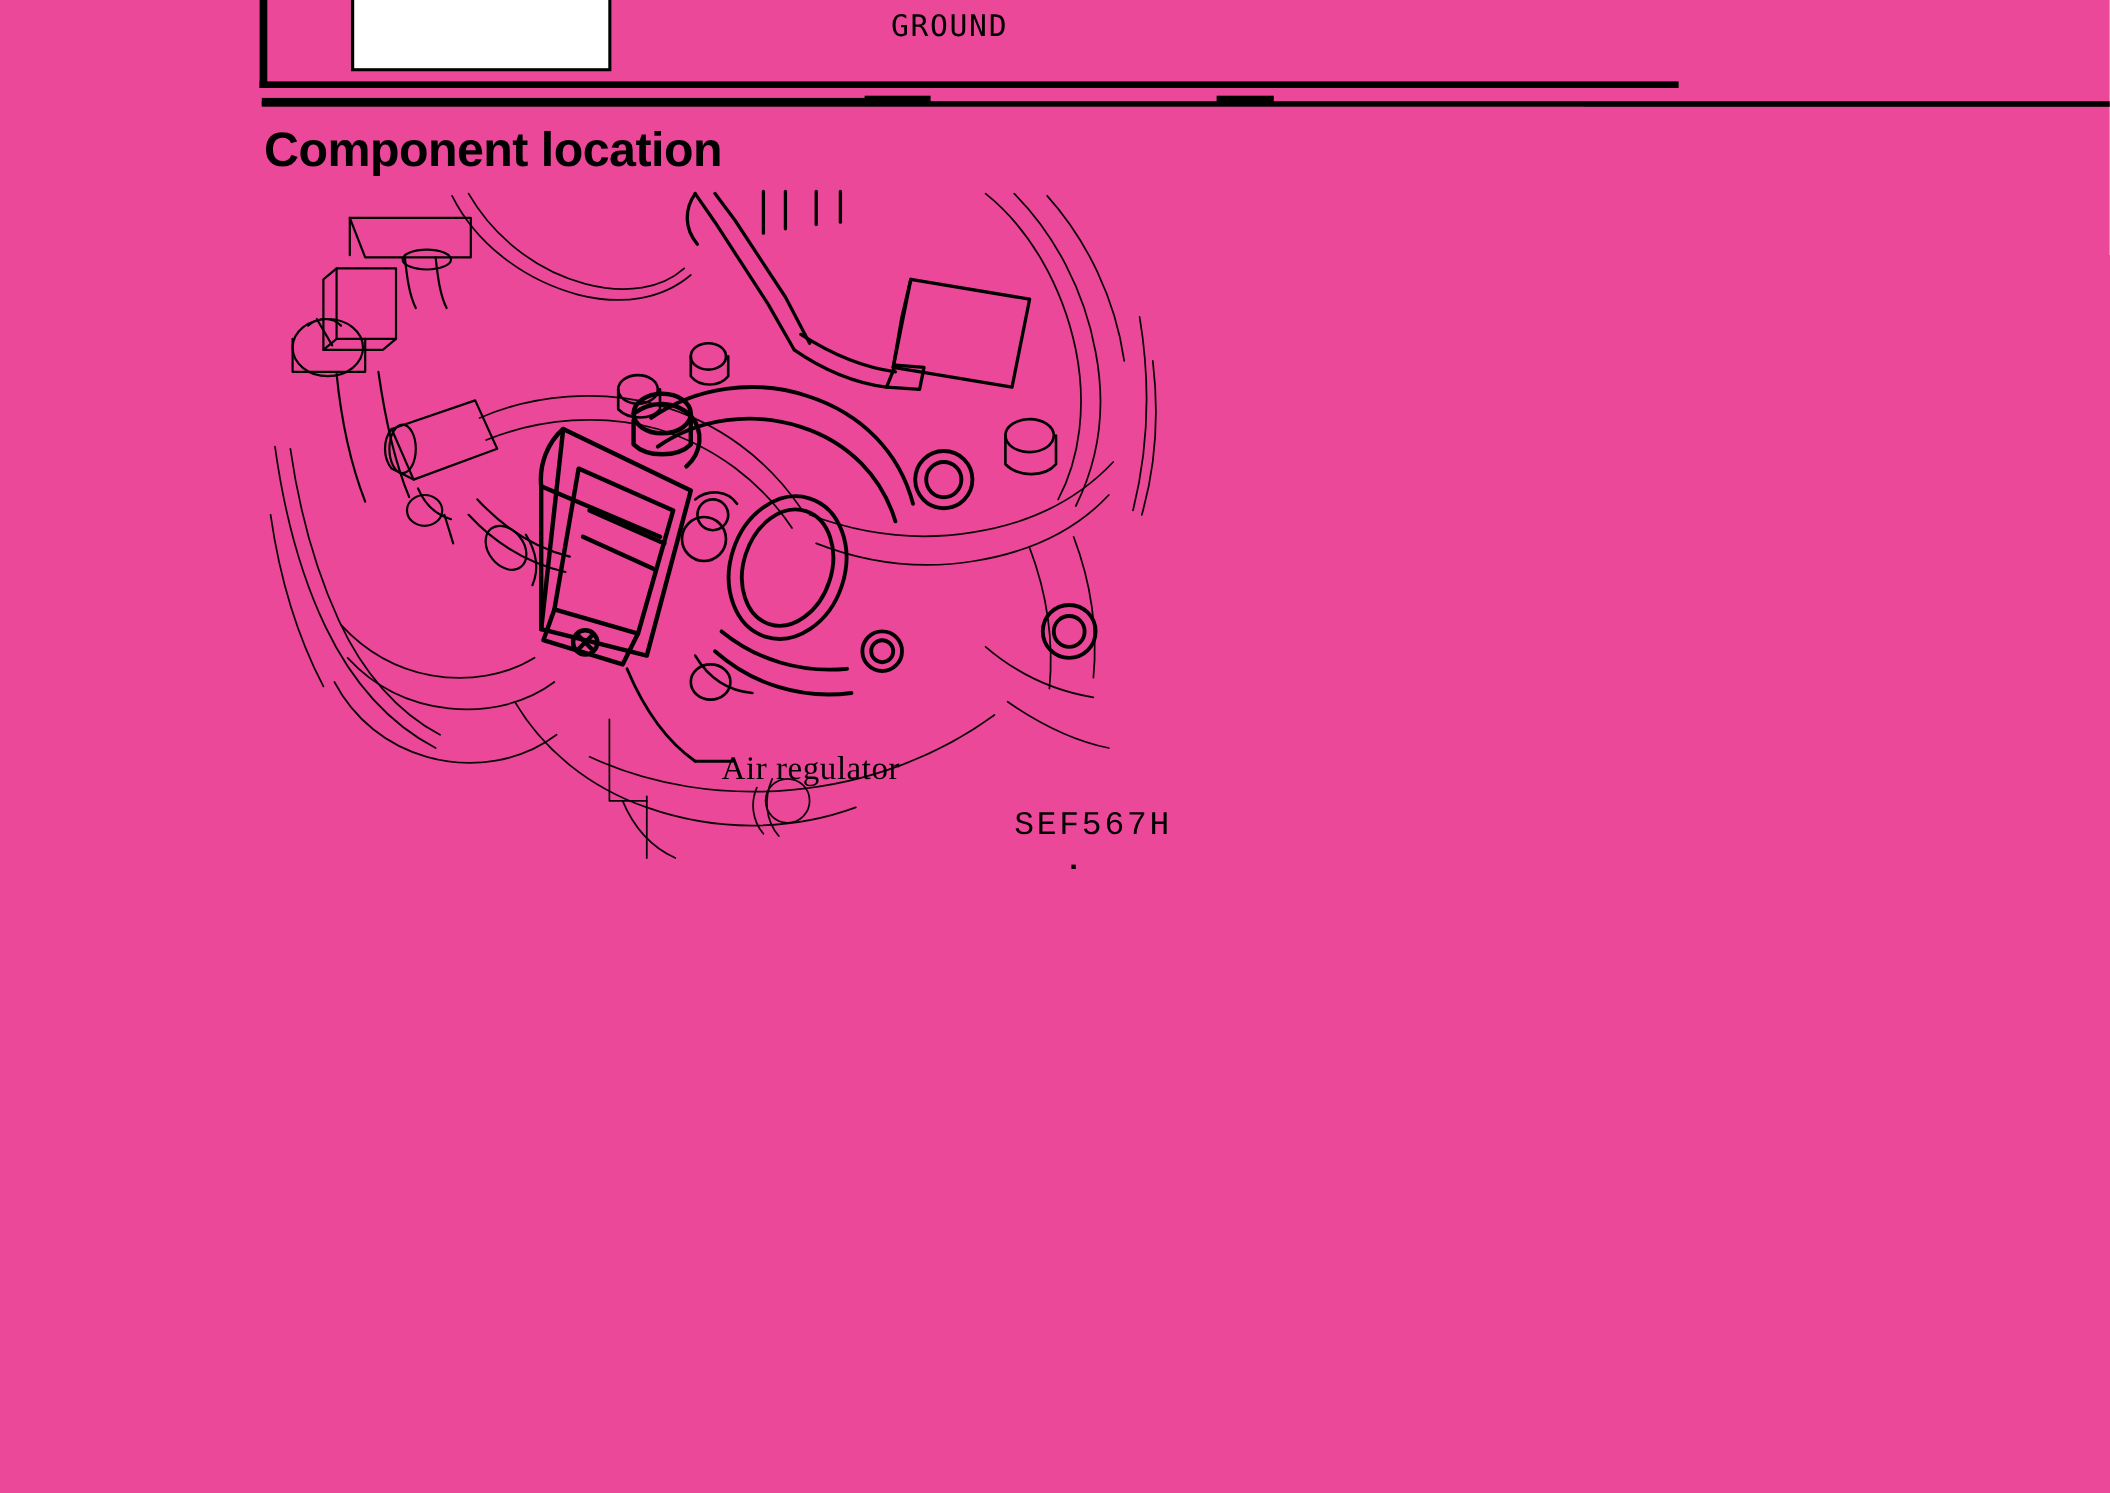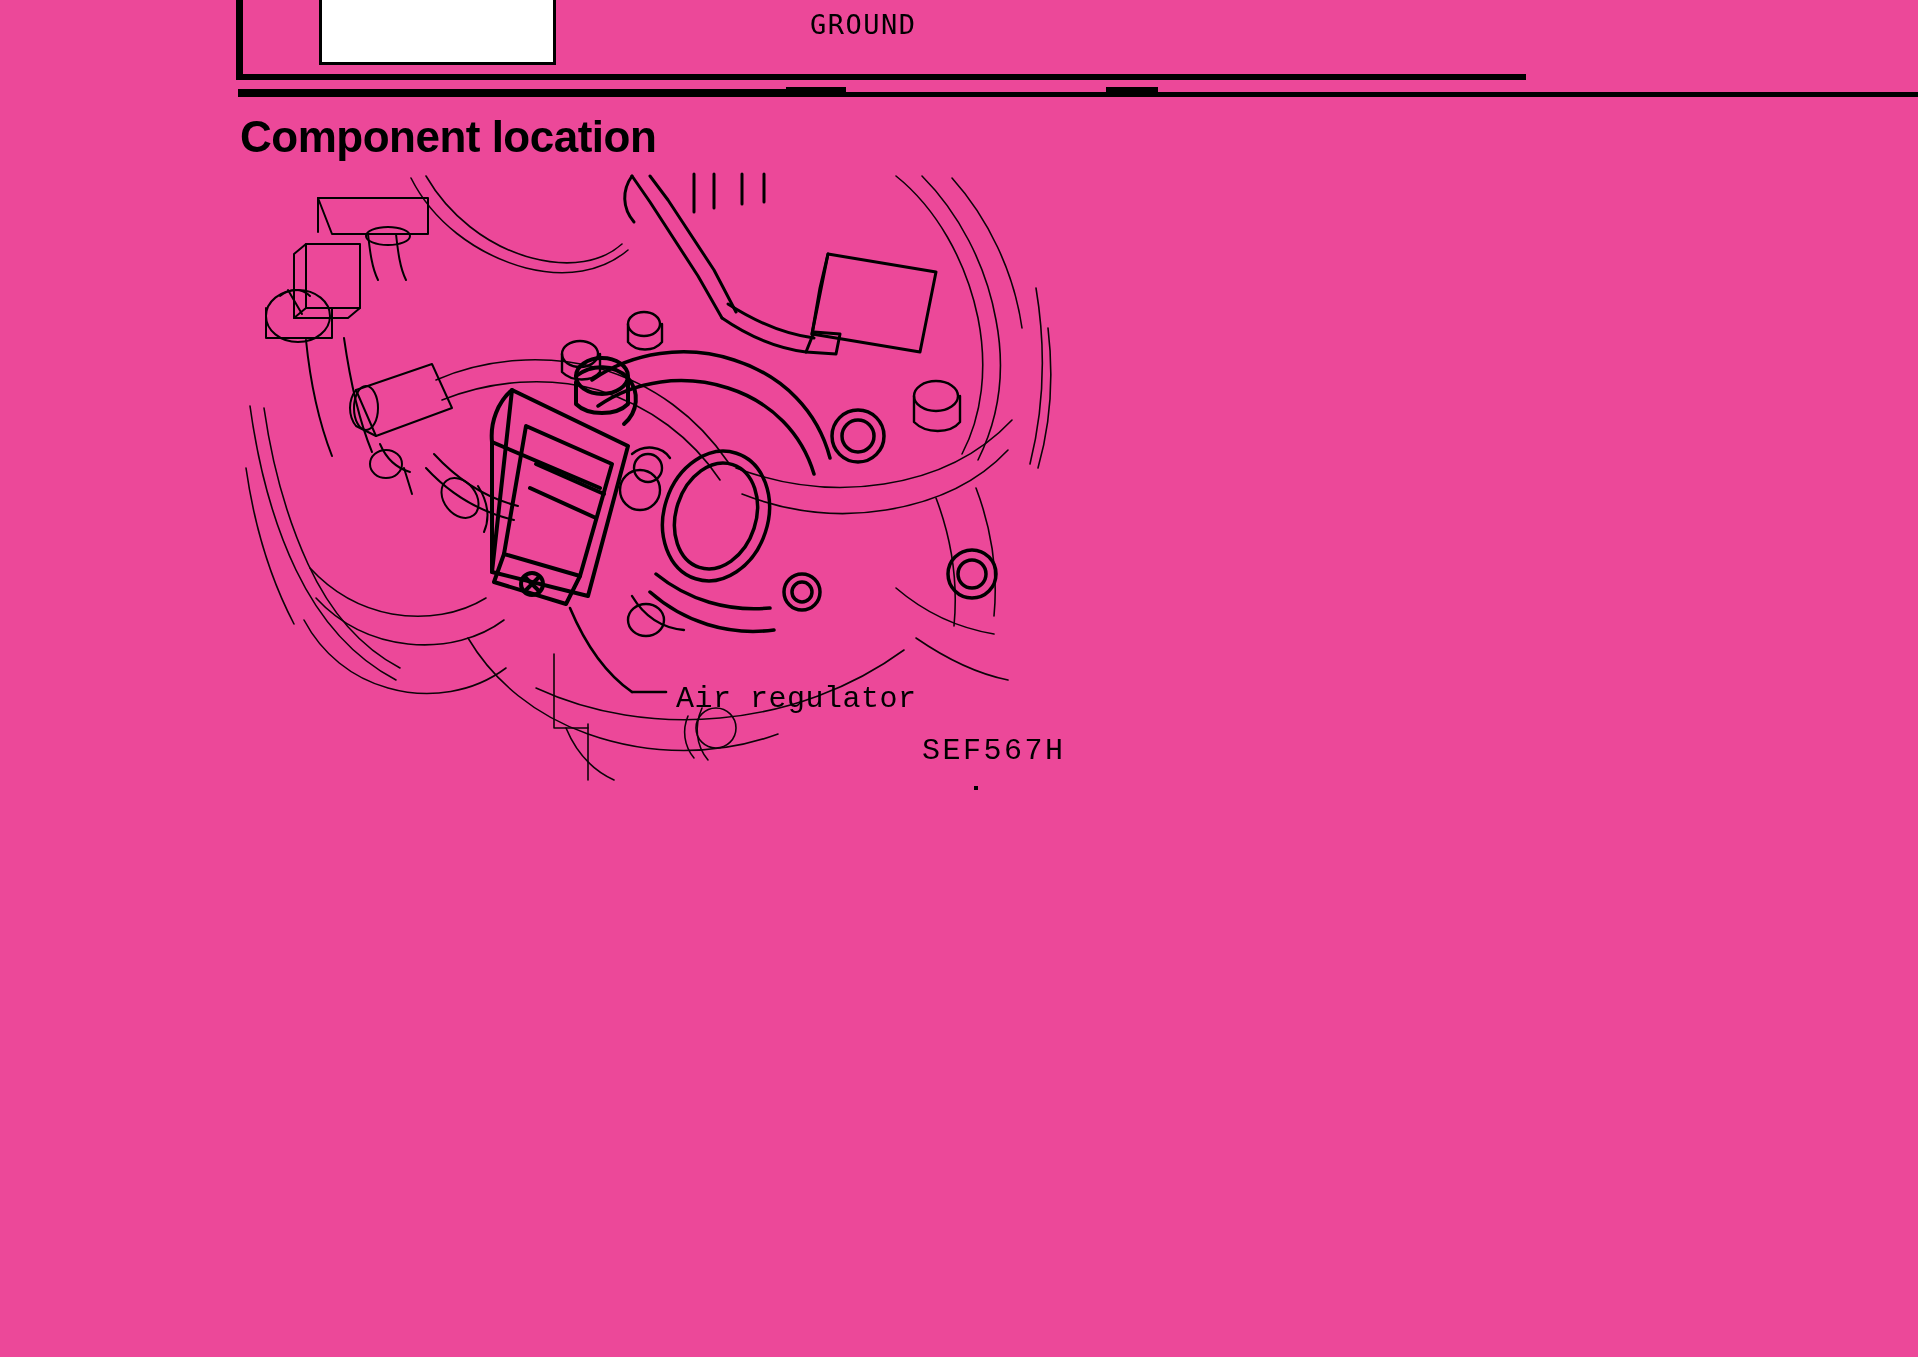--- a/index.html
+++ b/index.html
@@ -113,23 +113,23 @@
     height: 620px;
   }
   .illustration svg {
     display: block;
     width: 100%;
     height: 100%;
   }
 
   .callout-label {
     position: absolute;
-    left: 676px;
+    left: 656px;
     top: 682px;
-    font-family: Liberation Mono, monospace;
+    font-family: Liberation Serif, serif;
     font-size: 30px;
     letter-spacing: 0.5px;
     white-space: nowrap;
     color: #000;
   }
 
   .figure-code {
     position: absolute;
     left: 922px;
     top: 734px;

